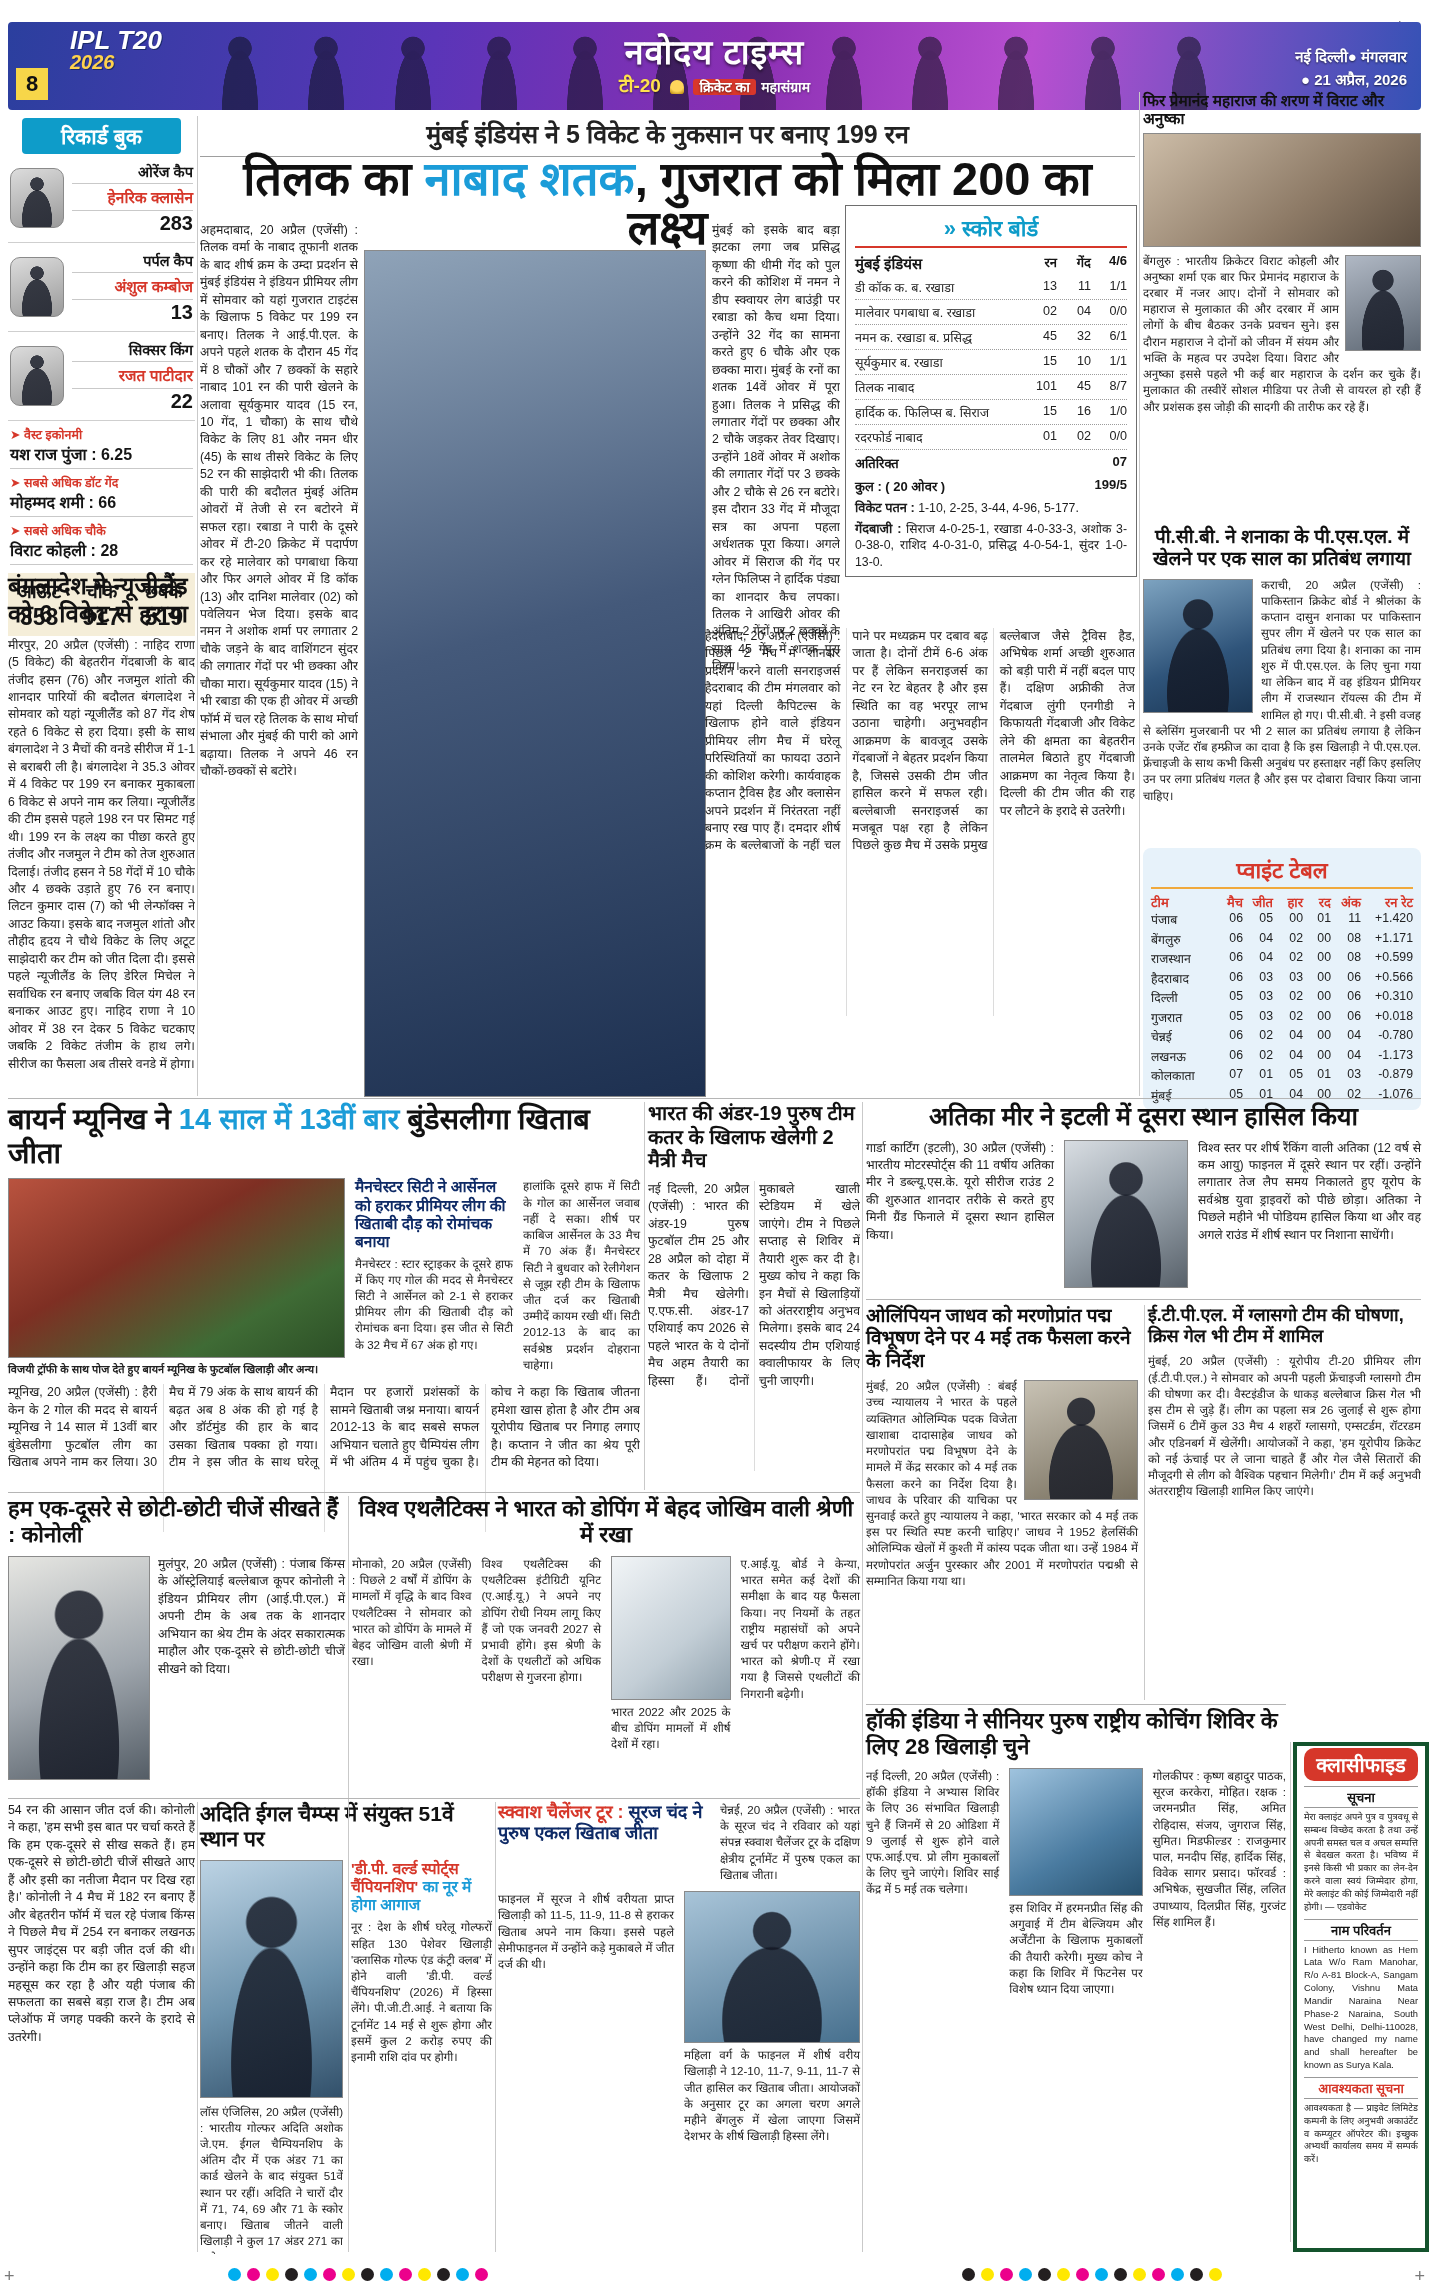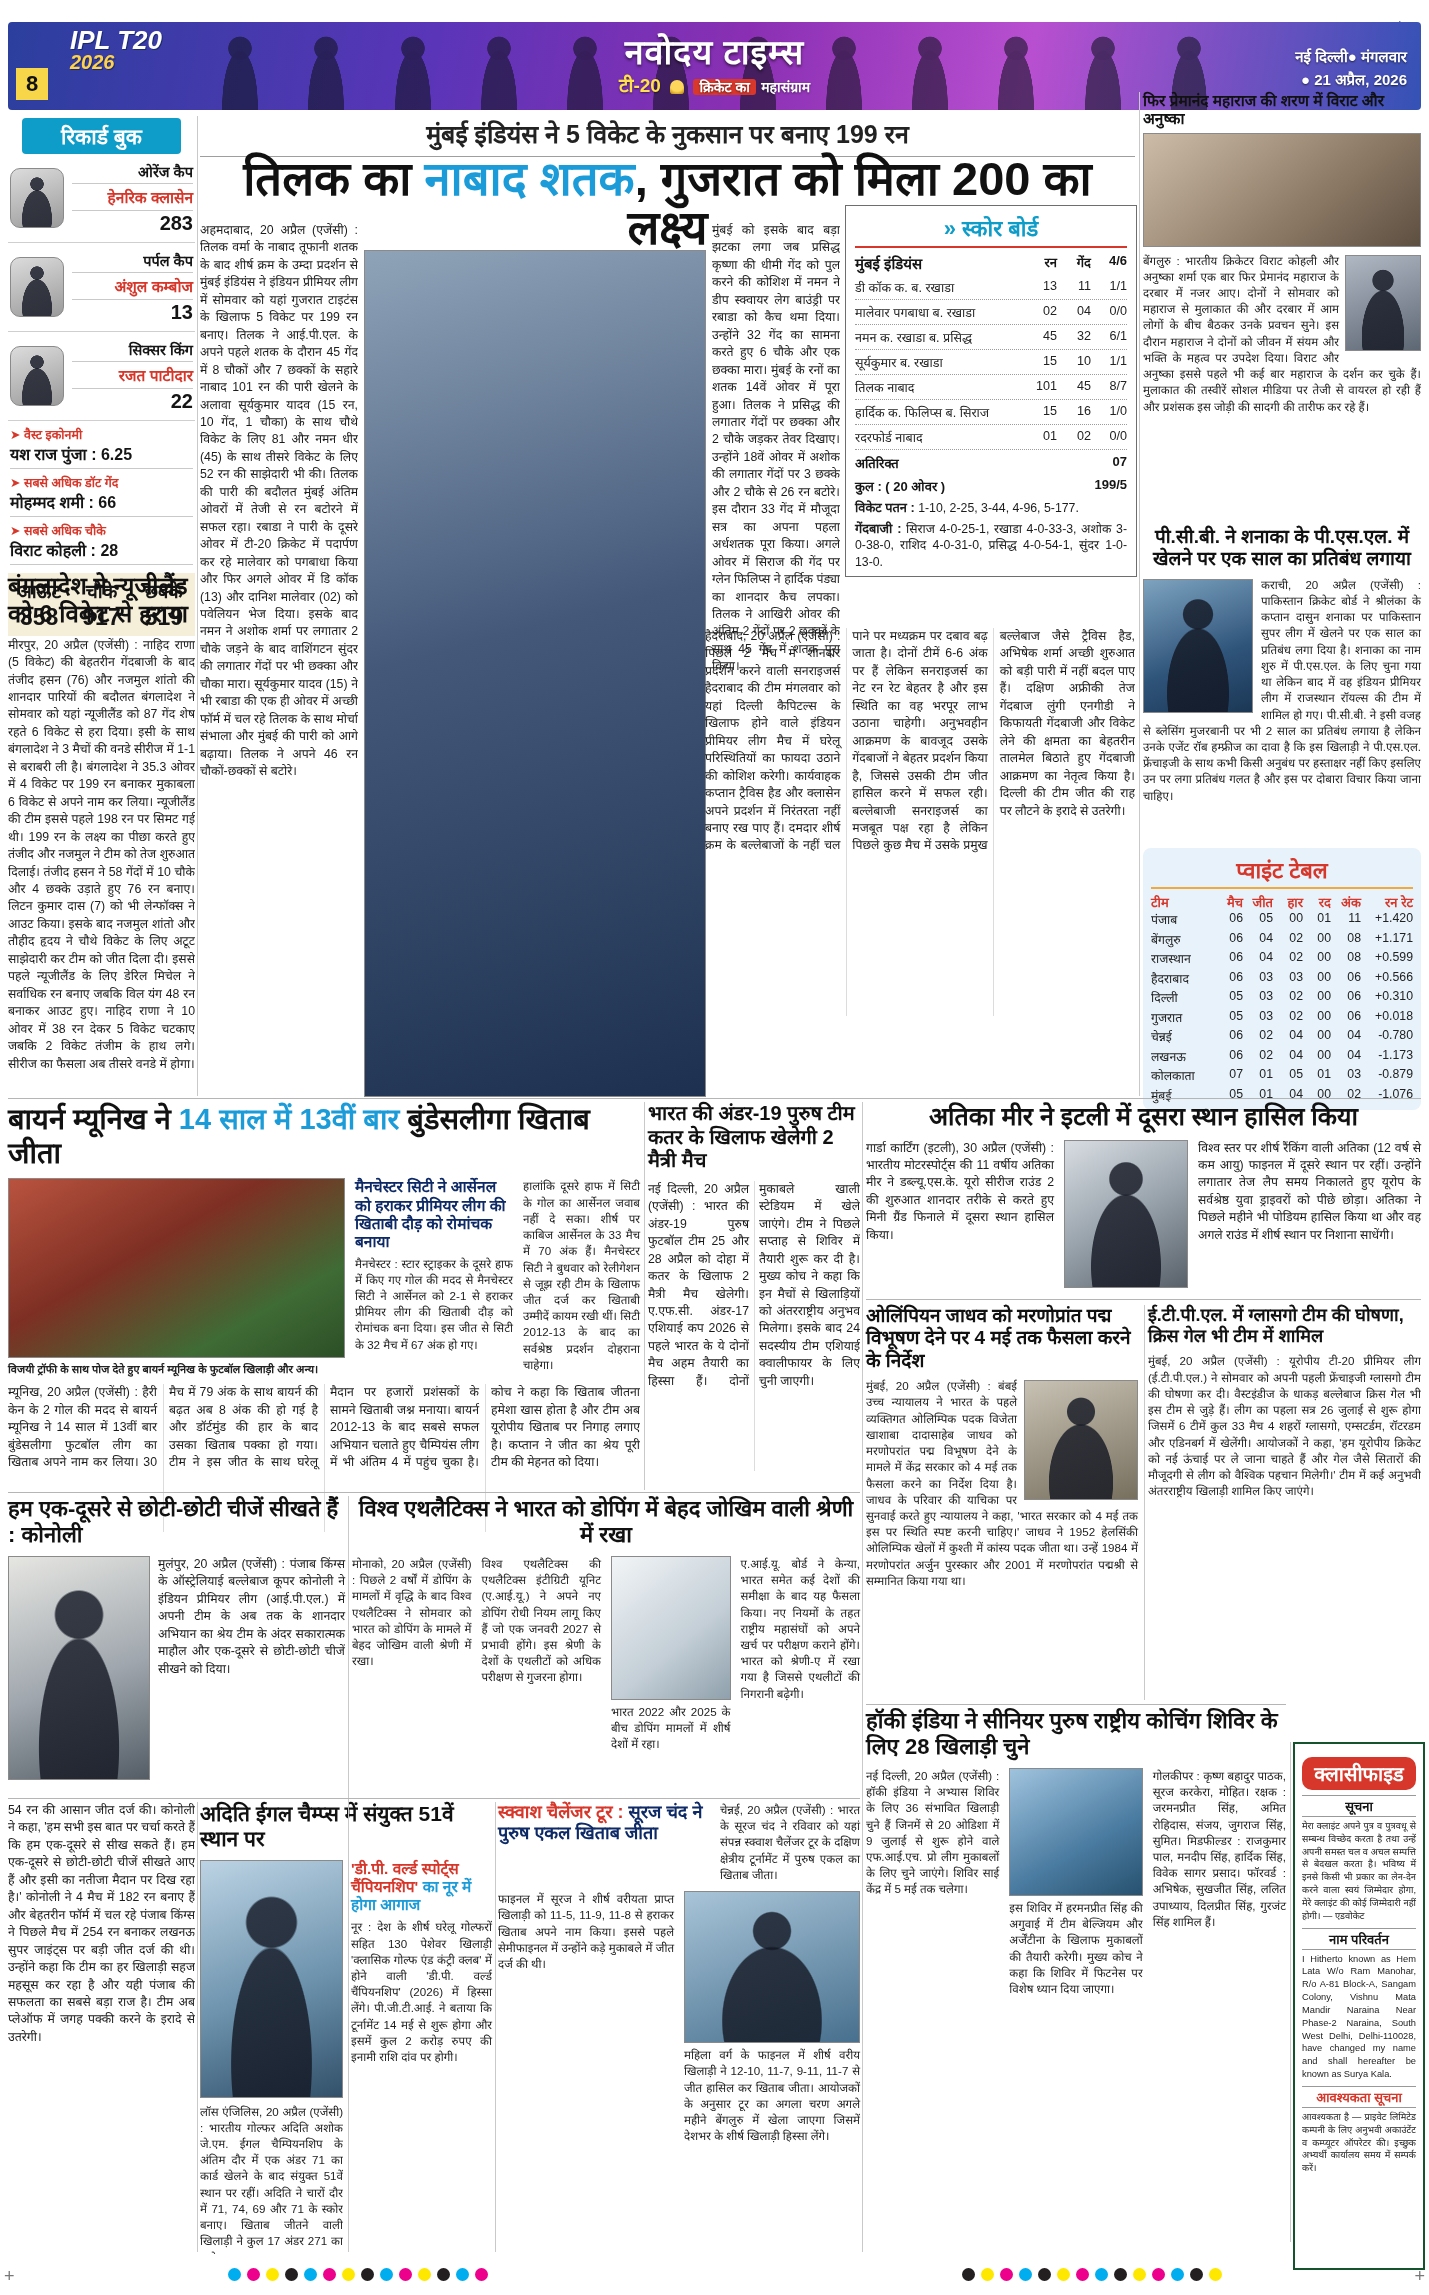--- a/index.html
+++ b/index.html
@@ -75,21 +75,21 @@
   .sb-x .n{flex:1}
   .sb-note{font-size:12.3px;line-height:1.35;color:#1c1c1c;text-align:justify;padding-top:3px}
   .sb-note b{font-size:12.8px}
   
   .pt{background:#e7f2fa;border-radius:8px;padding:6px 8px}
   .pt-title{color:#d6372a;font-weight:bold;font-size:22px;text-align:center;border-bottom:2.5px solid #f0a93c;padding-bottom:3px;margin-bottom:4px}
   .pt-grid{display:grid;grid-template-columns:62px 30px 30px 30px 28px 30px 1fr;font-size:12.3px;row-gap:2.5px;color:#222}
   .pt-grid .hd{color:#d6372a;font-weight:bold;font-size:13px}
   .pt-grid .r{text-align:right}
   
-  .cl{border:2px solid #14532d;padding:13px 7px}
+  .cl{border:4px solid #14532d;padding:2px 7px}
   .cl-title{background:#d6372a;color:#fff;font-weight:bold;font-size:20px;text-align:center;border-radius:10px;padding:3px 0}
   .cl-sec{font-weight:bold;text-align:center;font-size:13px;border-top:1px solid #999;border-bottom:1px solid #999;margin:5px 0 3px;padding:1px 0}
   .cl-red{color:#d6372a}
   .cl-body{font-size:9.3px;line-height:1.38;text-align:justify;color:#222}
   
   .dots{position:absolute;display:flex;gap:6px}
   .dot{width:13px;height:13px;border-radius:50%}
   .mark{position:absolute;color:#777;font-size:18px}
   .colgap2{column-count:2;column-gap:10px;column-rule:1px solid #dcdcdc}
   .colgap3{column-count:3;column-gap:12px;column-rule:1px solid #dcdcdc}

